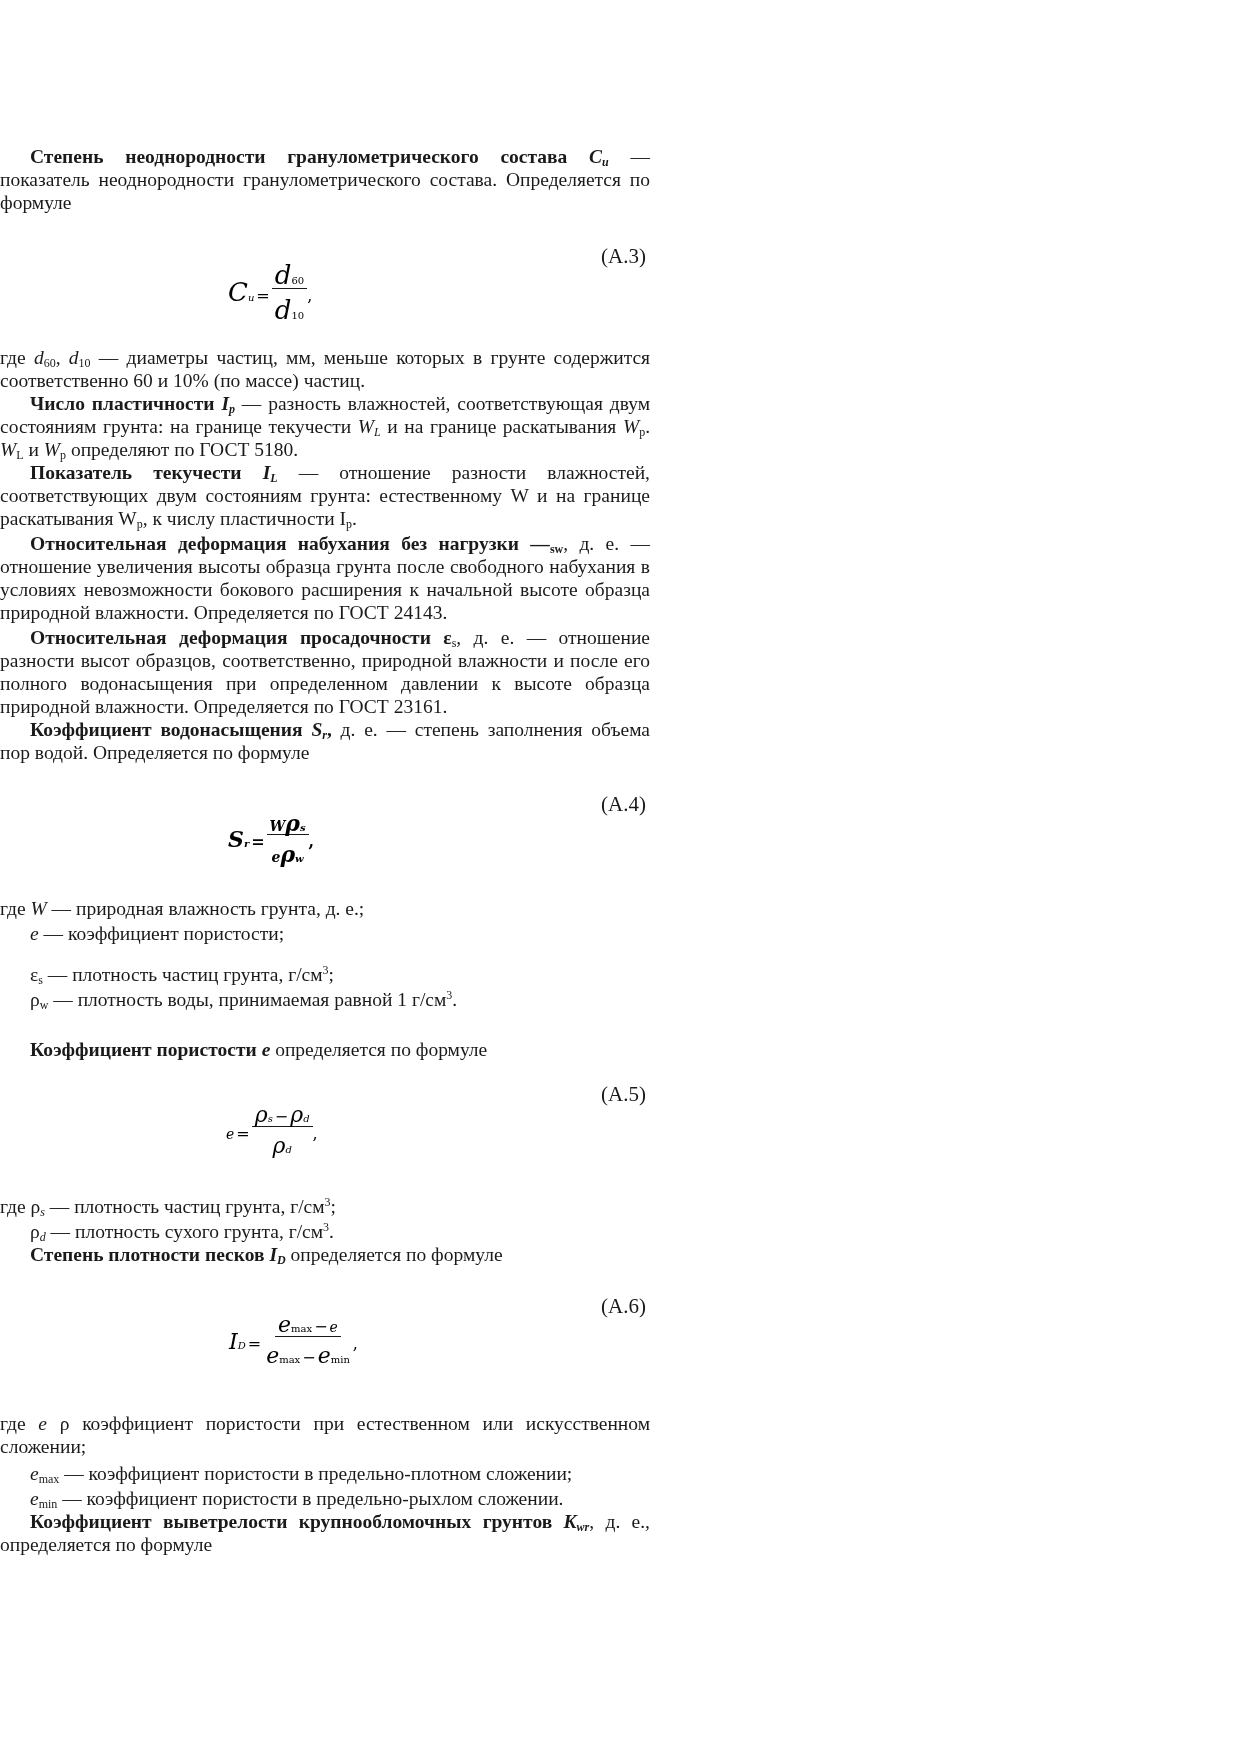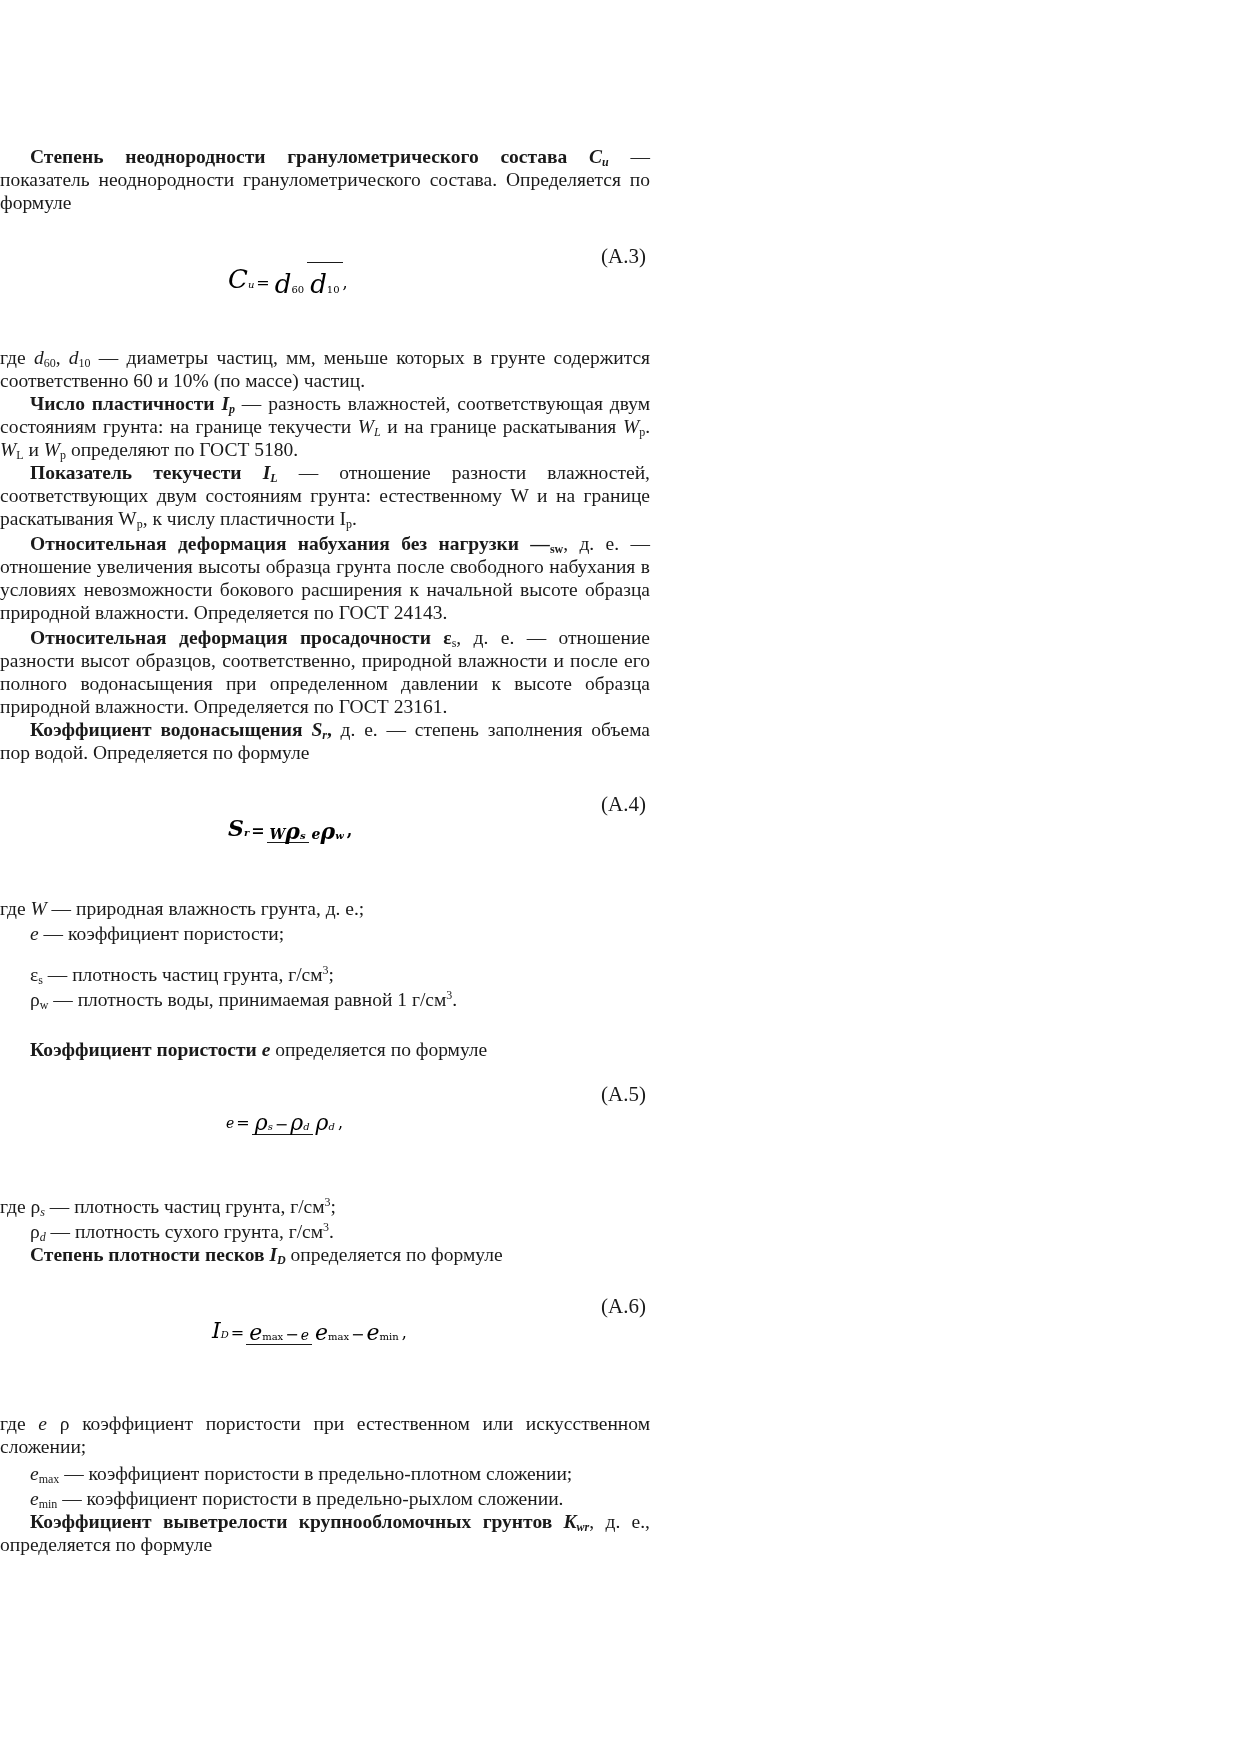--- a/index.html
+++ b/index.html
@@ -15,21 +15,21 @@
   .p { margin: 0; text-align: justify; }
   .ind { text-indent: 30px; }
   .pad { padding-left: 30px; }
   .last { text-align-last: left; }
   b { font-weight: bold; }
   i { font-style: italic; }
   .sub { font-size: 12px; vertical-align: -3px; line-height: 0; }
   .sup { font-size: 12px; vertical-align: 7px; line-height: 0; }
   .eqnum { position: absolute; left: 601px; font-size: 21px; }
   .formula { position: absolute; font-family: "DejaVu Serif", serif; font-style: italic; color: #000000; }
-  .frac { display: inline-flex; flex-direction: row; align-items: center; vertical-align: middle; }
+  .frac { display: inline-flex; flex-direction: column; align-items: center; vertical-align: middle; }
   .frac .num { border-bottom: 1.3px solid #1a1a1a; padding: 0 3px 0 3px; line-height: 1; }
   .frac .den { padding: 8px 3px; line-height: 1; }
   .big { font-size: 26px; }
   .mid { font-size: 22px; }
   .sm { font-size: 14px; }
   .xs { font-size: 10px; font-style: normal; }
   .xsi { font-size: 10px; }
   .op { font-style: normal; font-size: 16px; margin: 0 2px; }
   .comma { font-style: normal; font-size: 16px; }
 </style>
@@ -125,21 +125,21 @@
   <p class="p last"><span>где</span> <span>ρ</span><i class="sub">s</i> <span>— плотность частиц грунта, г/см</span><span class="sup">3</span><span>;</span></p>
   <p class="p pad last" style="margin-top:2px;"><span>ρ</span><i class="sub">d</i> <span> — плотность сухого грунта, г/см</span><span class="sup">3</span><span>.</span></p>
   <p class="p ind last">
     <b>Степень плотности песков</b>
     <b><i>I</i><i class="sub">D</i></b>
     <span>определяется по формуле</span>
   </p>
 </div>
 
 <div class="eqnum" style="top:1294px;">(А.6)</div>
-<div class="formula" style="left:212px; top:1314px;">
+<div class="formula" style="left:229px; top:1314px;">
   <span class="mid" style="font-style:italic">I</span><span class="xsi">D</span><span class="op">=</span><span class="frac">
       <span class="num"><span class="mid">e</span><span class="xs">max</span><span class="op">−</span><span class="sm">e</span></span>
       <span class="den"><span class="mid">e</span><span class="xs">max</span><span class="op">−</span><span class="mid">e</span><span class="xs">min</span></span>
     </span><span class="comma">,</span>
 </div>
 
 <div class="col" style="top:1412px;">
   <p class="p last"><span>где</span> <i>e</i> <span>ρ коэффициент пористости при естественном или искусственном сложении;</span></p>
   <p class="p pad last" style="margin-top:4px;"><i>e</i><span class="sub">max</span> <span>— коэффициент пористости в предельно-плотном сложении;</span></p>
   <p class="p pad last" style="margin-top:2px;"><i>e</i><span class="sub">min</span> <span>— коэффициент пористости в предельно-рыхлом сложении.</span></p>

